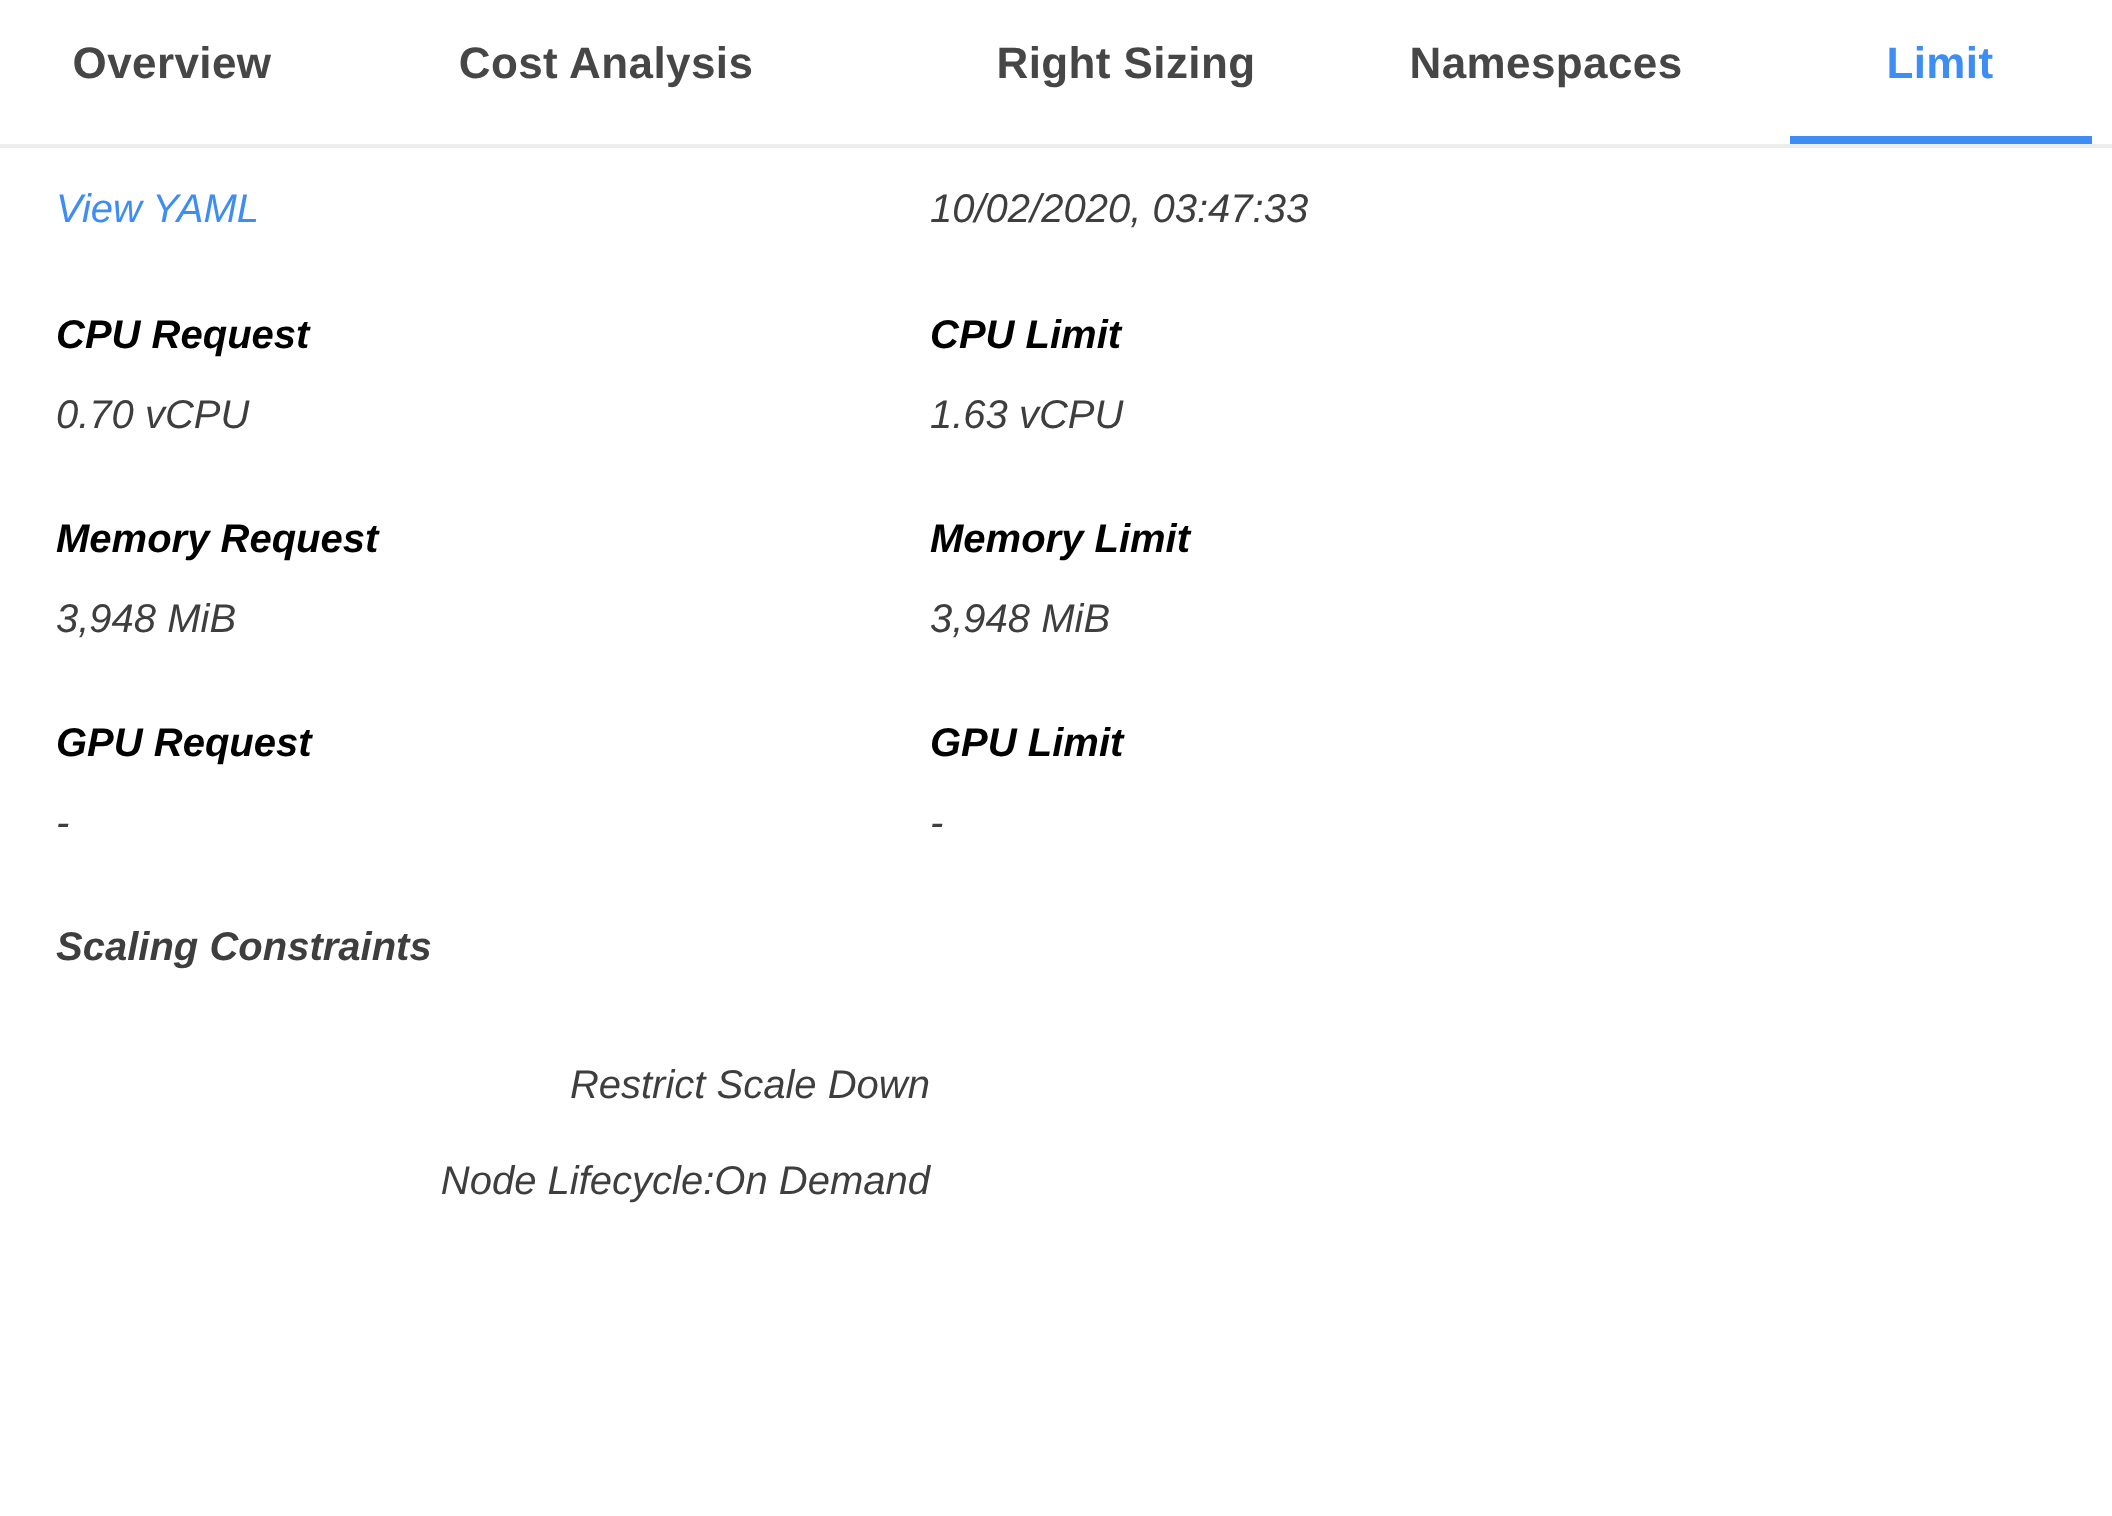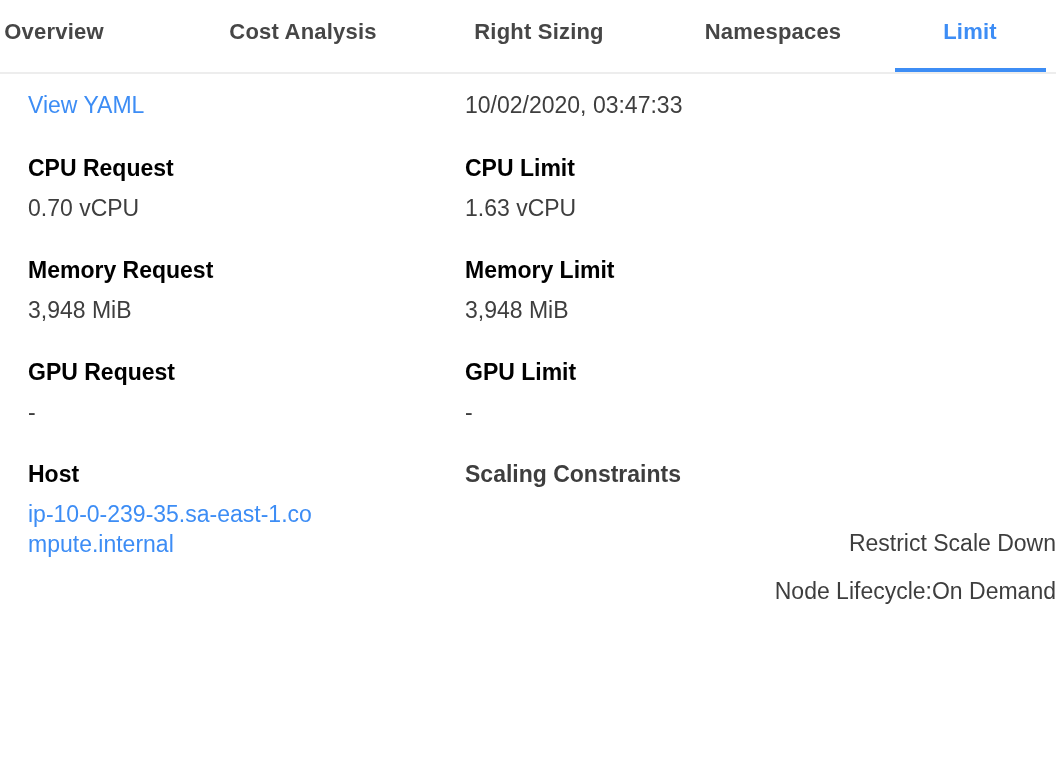--- a/index.html
+++ b/index.html
@@ -34,22 +34,23 @@
     left: 895px;
     bottom: 0;
     width: 151px;
     height: 4px;
     background: #3d8df5;
   }
 
   
   .content {
     padding: 16px 0 0 28px;
-    font-size: 23px;
+    font-size: 20px;
     line-height: 30px;
+    font-style: italic;
   }
   .row {
     display: grid;
     grid-template-columns: 437px auto;
     align-items: start;
   }
   .meta-row { margin-bottom: 33px; }
   .field { margin-bottom: 32px; }
   .field-label {
     font-weight: 700;
@@ -69,23 +70,23 @@
   .scaling-title {
     font-weight: 700;
     margin-bottom: 39px;
   }
   .scaling-item { margin-bottom: 18px; text-align: right; }
 </style>
 </head>
 <body>
 
 <header class="tabbar">
-  <div class="tab" style="left:54px">Overview</div>
+  <div class="tab" style="left:86px">Overview</div>
   <div class="tab" style="left:303px">Cost Analysis</div>
-  <div class="tab" style="left:539px">Right Sizing</div>
+  <div class="tab" style="left:563px">Right Sizing</div>
   <div class="tab" style="left:773px">Namespaces</div>
   <div class="tab active" style="left:970px">Limit</div>
   <div class="tab-indicator"></div>
 </header>
 
 <main class="content">
 
   <div class="row meta-row">
     <a class="link" href="#">View YAML</a>
     <div class="timestamp">10/02/2020, 03:47:33</div>
@@ -118,24 +119,20 @@
       <div class="field-label">GPU Request</div>
       <div class="field-value">-</div>
     </div>
     <div class="field">
       <div class="field-label">GPU Limit</div>
       <div class="field-value">-</div>
     </div>
   </div>
 
   <div class="row">
-    <div class="field">
-      <div class="field-label">Host</div>
-      <a class="link block-link host-link" href="#">ip-10-0-239-35.sa-east-1.compute.internal</a>
-    </div>
     <div>
       <div>
         <div class="scaling-title">Scaling Constraints</div>
         <div class="scaling-item">Restrict Scale Down</div>
         <div class="scaling-item">Node Lifecycle:On Demand</div>
       </div>
     </div>
   </div>
 
 </main>

